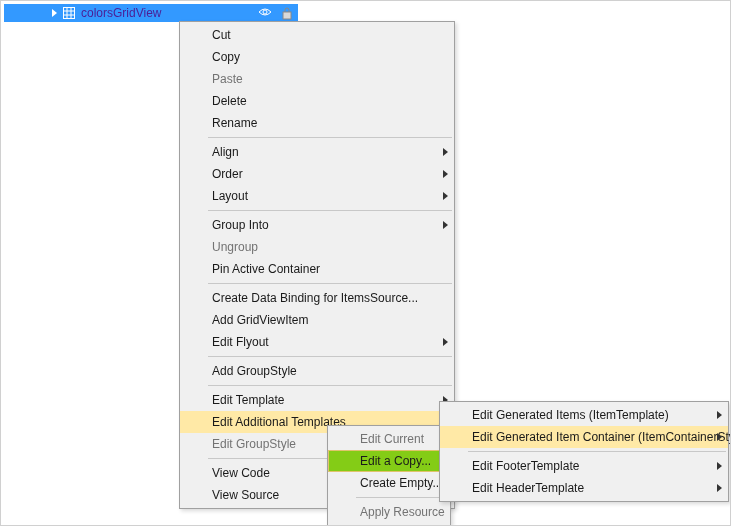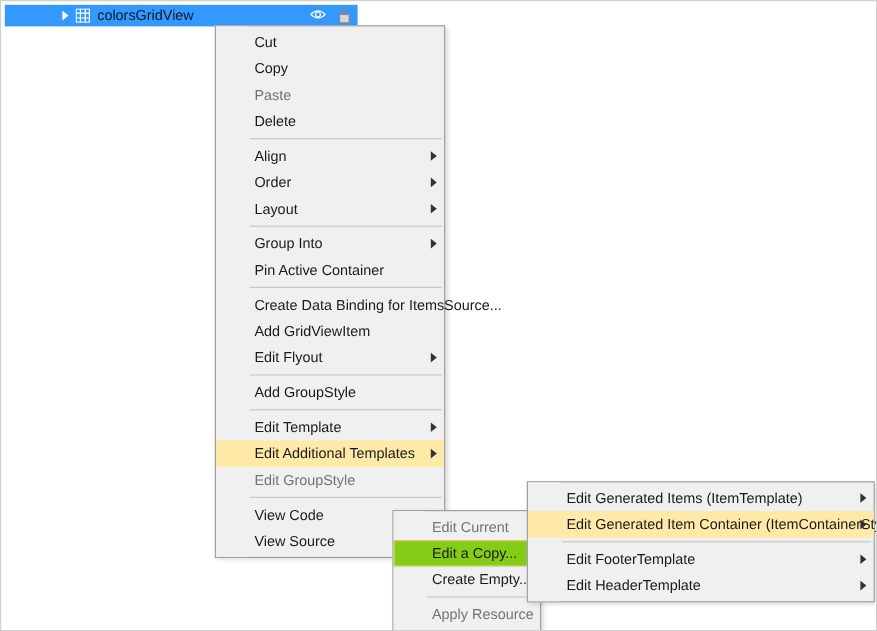--- a/index.html
+++ b/index.html
@@ -35,21 +35,21 @@
     border-bottom: 4px solid transparent;
     border-left: 5px solid #fff;
     margin-right: 6px;
   }
   .treebar .grid-icon {
     display: inline-flex;
     width: 12px; height: 12px;
     margin-right: 6px;
   }
   .treebar .grid-icon svg { width: 12px; height: 12px; }
-  .treebar .label { color: #0f172a; }
+  .treebar .label { color: #4c1d95; }
   .treebar .right {
     margin-left: auto;
     display: flex;
     align-items: center;
     gap: 10px;
     padding-right: 6px;
   }
   .treebar .eye svg { width: 14px; height: 10px; }
 
   
@@ -88,21 +88,21 @@
     width: 0; height: 0;
     border-top: 4px solid transparent;
     border-bottom: 4px solid transparent;
     border-left: 5px solid #333;
   }
   .sep {
     height: 1px;
     margin: 3px 2px 3px 28px;
     background: #c8c8c8;
   }
-  #menu-main { top: 20px; left: 178px; width: 192px; }
+  #menu-main { top: 20px; left: 178px; width: 276px; }
   #menu-sub1 { top: 424px; left: 326px; width: 124px; }
   #menu-sub2 { top: 400px; left: 438px; width: 290px; }
 </style>
 </head>
 <body>
 
 <div class="treebar">
   <span class="tri"></span>
   <span class="grid-icon">
     <svg viewBox="0 0 12 12">
@@ -141,37 +141,43 @@
     </div>
   <div class="menu-item">
       <span>Copy</span>
     </div>
   <div class="menu-item disabled">
       <span>Paste</span>
     </div>
   <div class="menu-item">
       <span>Delete</span>
     </div>
+  <div class="menu-item">
+      <span>Rename</span>
+    </div>
   <div class="sep"></div>
   <div class="menu-item">
       <span>Align</span>
       <span class="arrow"></span>
     </div>
   <div class="menu-item">
       <span>Order</span>
       <span class="arrow"></span>
     </div>
   <div class="menu-item">
       <span>Layout</span>
       <span class="arrow"></span>
     </div>
   <div class="sep"></div>
   <div class="menu-item">
       <span>Group Into</span>
       <span class="arrow"></span>
+    </div>
+  <div class="menu-item disabled">
+      <span>Ungroup</span>
     </div>
   <div class="menu-item">
       <span>Pin Active Container</span>
     </div>
   <div class="sep"></div>
   <div class="menu-item">
       <span>Create Data Binding for ItemsSource...</span>
     </div>
   <div class="menu-item">
       <span>Add GridViewItem</span>

